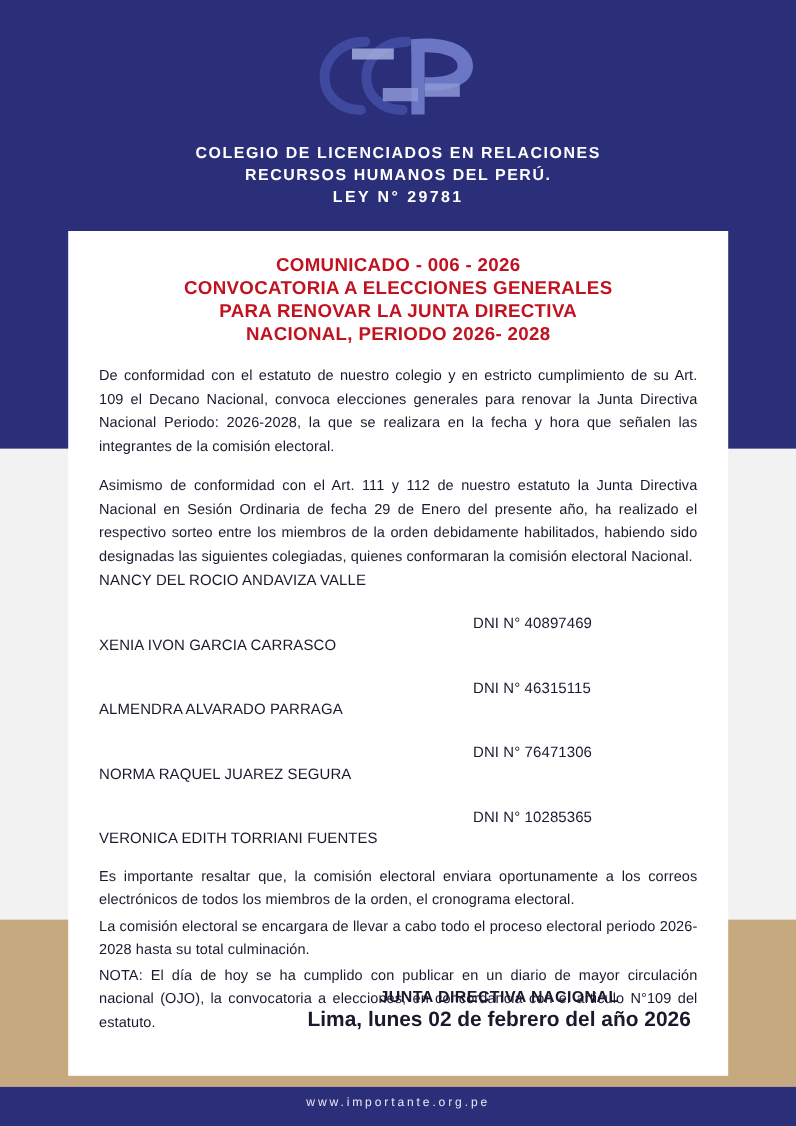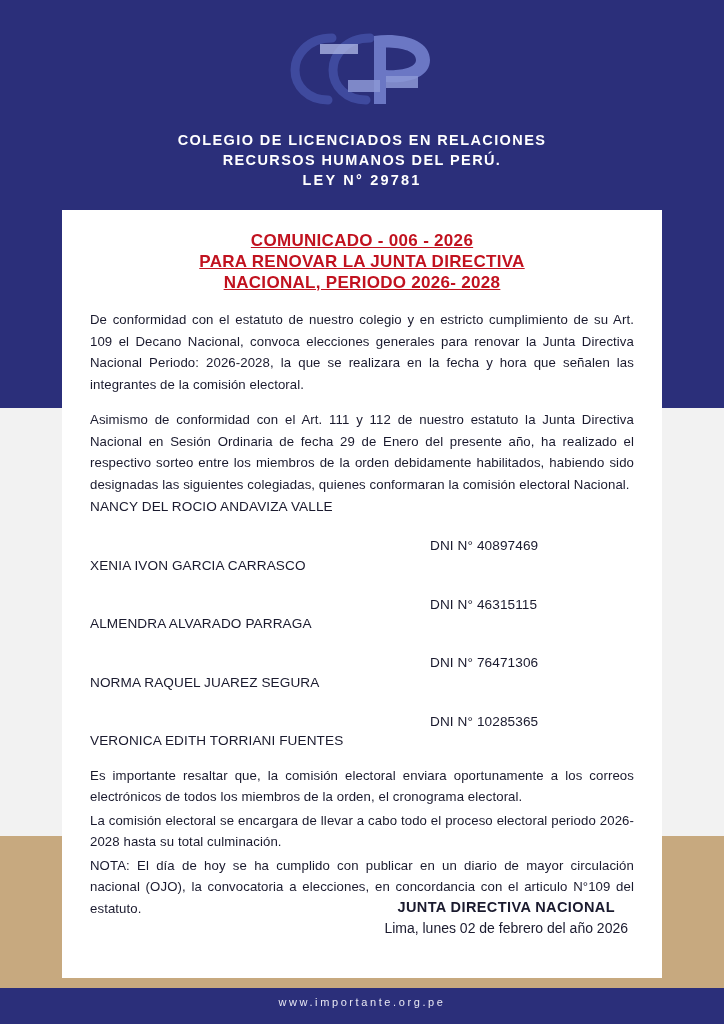--- a/index.html
+++ b/index.html
@@ -76,21 +76,21 @@
 
   .notice-title {
     text-align: center;
     color: #c1121f;
     font-weight: bold;
     font-size: 17px;
     line-height: 21px;
     letter-spacing: 0.3px;
     margin-bottom: 16px;
   }
-  .notice-title .line { display: block; text-decoration: underline; }
+  .notice-title .line { display: block; }
 
   .para {
     color: #1a1a2e;
     font-size: 13.2px;
     line-height: 21.5px;
     text-align: justify;
     margin-bottom: 14px;
     letter-spacing: 0.1px;
   }
   .para.tight { margin-bottom: 0; }
@@ -119,22 +119,22 @@
     text-align: center;
     color: #1a1a2e;
   }
   .signature .jd {
     font-weight: bold;
     font-size: 14.5px;
     letter-spacing: 0.4px;
     line-height: 22px;
   }
   .signature .date {
-    font-weight: normal;
-    font-size: 14px;
+    font-weight: bold;
+    font-size: 19px;
     line-height: 20px;
   }
 
   
   .footer-url {
     position: absolute;
     left: 0; top: 996px;
     width: 724px;
     text-align: center;
     color: #e8e8f3;
@@ -173,20 +173,21 @@
 <div class="org-title">
   <span class="line">COLEGIO DE LICENCIADOS EN RELACIONES</span>
   <span class="line">RECURSOS HUMANOS DEL PERÚ.</span>
   <span class="line law">LEY N° 29781</span>
 </div>
 
 <div class="card">
 
   <div class="notice-title">
     <span class="line">COMUNICADO - 006 - 2026</span>
+    <span class="line">CONVOCATORIA A ELECCIONES GENERALES</span>
     <span class="line">PARA RENOVAR LA JUNTA DIRECTIVA</span>
     <span class="line">NACIONAL, PERIODO 2026- 2028</span>
   </div>
 
   <p class="para">De conformidad con el estatuto de nuestro colegio y en estricto cumplimiento de su Art. 109 el Decano Nacional, convoca elecciones generales para renovar la Junta Directiva Nacional Periodo: 2026-2028, la que se realizara en la fecha y hora que señalen las integrantes de la comisión electoral.</p>
 
   <p class="para tight">Asimismo de conformidad con el Art. 111 y 112 de nuestro estatuto la Junta Directiva Nacional en Sesión Ordinaria de fecha 29 de Enero del presente año, ha realizado el respectivo sorteo entre los miembros de la orden debidamente habilitados, habiendo sido designadas las siguientes colegiadas, quienes conformaran la comisión electoral Nacional.</p>
 
   <div class="members">
     <div class="member-row">

